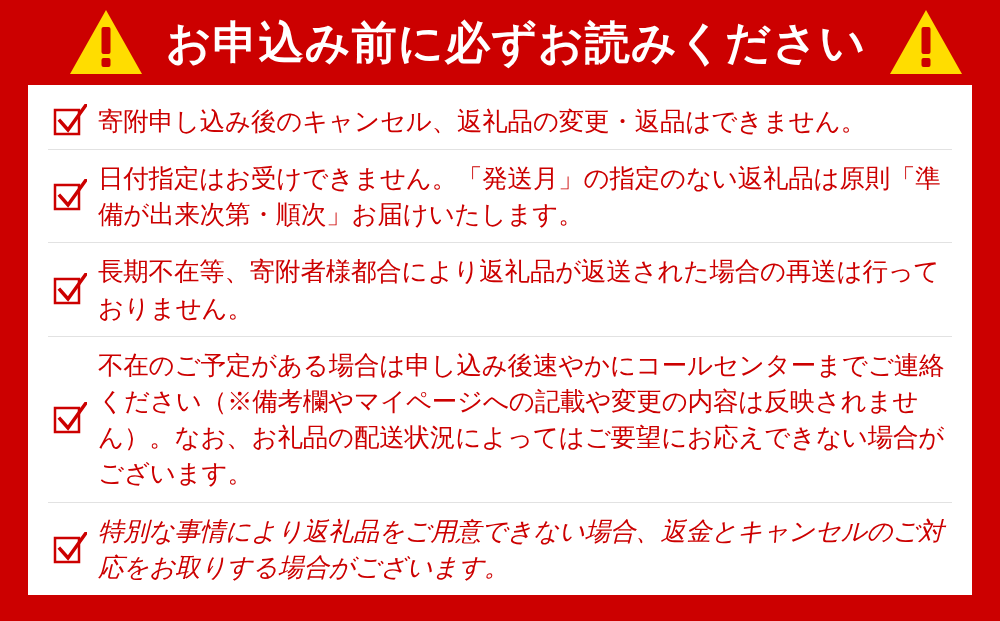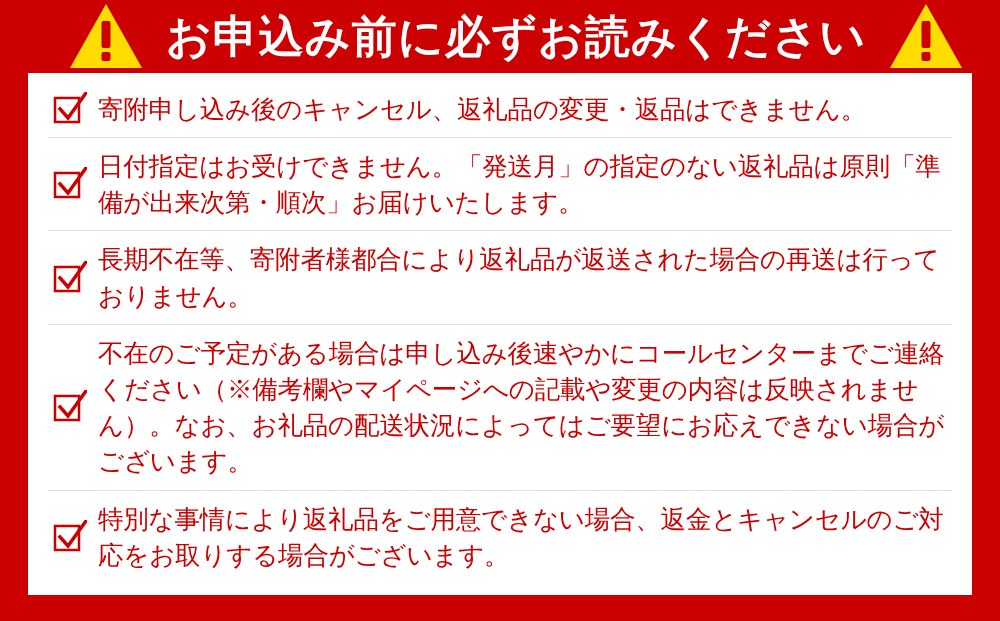--- a/index.html
+++ b/index.html
@@ -48,34 +48,35 @@
     letter-spacing: 1px;
     white-space: nowrap;
     line-height: 1;
   }
   .card {
     width: 944px;
     background: #ffffff;
     flex: 1;
     margin-bottom: 26px;
     box-sizing: border-box;
-    padding: 8px 20px 12px 20px;
+    padding: 8px 20px 0 20px;
     display: flex;
     flex-direction: column;
     justify-content: flex-start;
   }
   .row {
     display: flex;
     align-items: flex-start;
     border-bottom: 1px solid #e2e2e2;
     padding: 10px 0 10px 0;
     box-sizing: border-box;
   }
   .row:last-child {
     border-bottom: none;
+    font-style: italic;
   }
   .check {
     width: 44px;
     flex: none;
     display: flex;
     align-items: center;
     justify-content: center;
     padding-top: 2px;
   }
   .check svg { display:block; }

